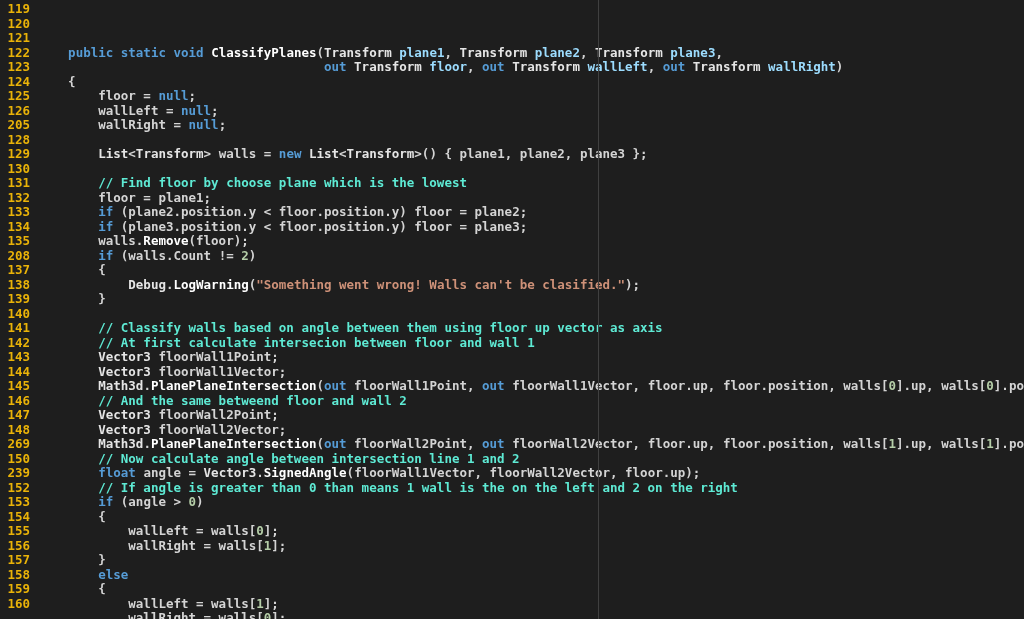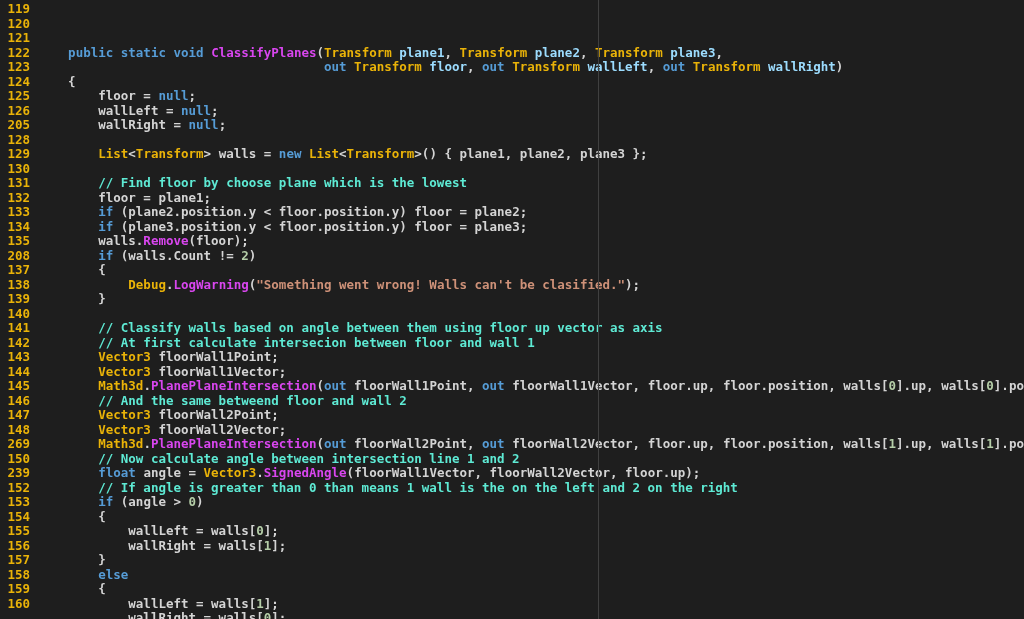--- a/index.html
+++ b/index.html
@@ -39,22 +39,22 @@
     position: absolute;
     top: 0;
     bottom: 0;
     left: 560px;
     width: 1px;
     background: #404040;
     pointer-events: none;
   }
   
   .kw   { color: #569cd6; text-align: center; }          
-  .type { color: #eab308; }          
-  .fn   { color: #d946ef; }          
+  .type { color: #e5e5e5; }          
+  .fn   { color: #ffffff; }          
   .str  { color: #ce9178; }          
   .num  { color: #b5cea8; }          
   .cmt  { color: #5eead4; }          
   .id   { color: #d4d4d4; }
   .pun  { color: #d4d4d4; }
   .parm { color: #9cdcfe; margin-top: 38px; }          
 </style>
 </head>
 <body>
 

